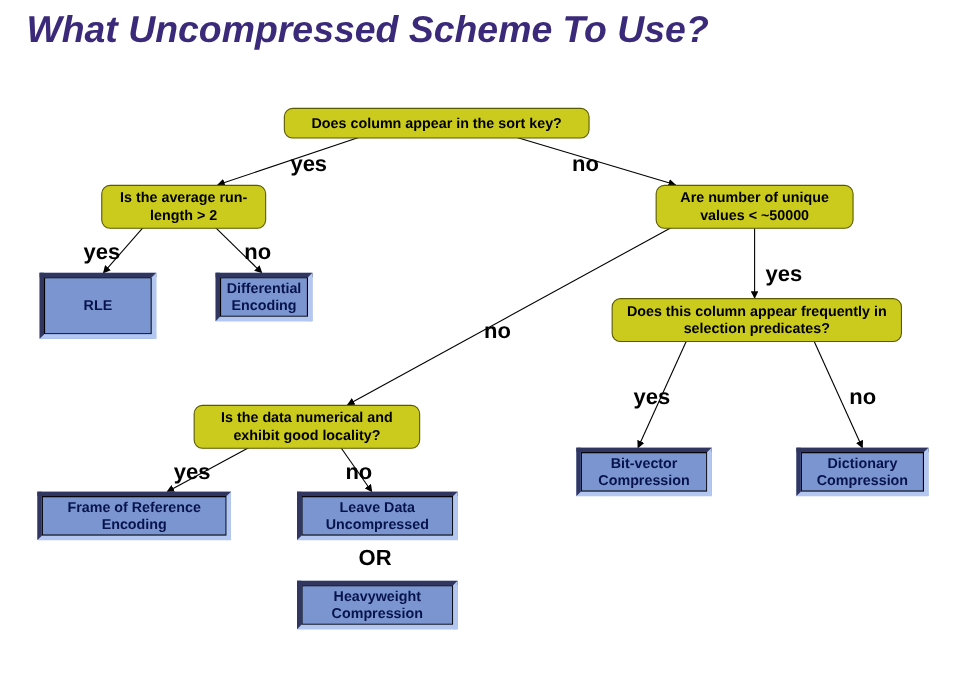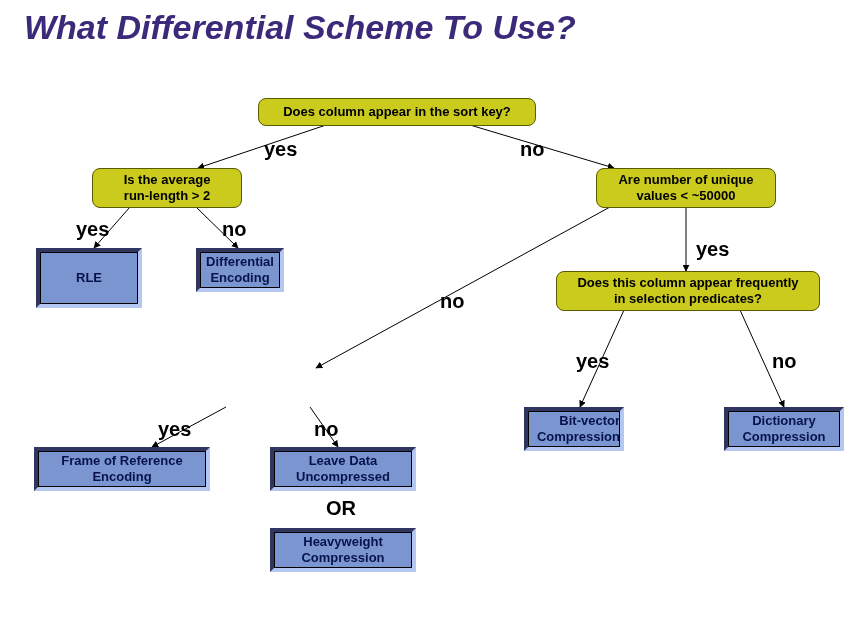--- a/index.html
+++ b/index.html
@@ -1,29 +1,29 @@
 <!DOCTYPE html>
 <html><head>
 <meta charset="utf-8">
 <style>
   html,body{margin:0;padding:0;width:868px;height:626px;font-family:Arial,Helvetica,sans-serif;background:#fff;}
   .title{position:absolute;left:24px;top:8px;font-size:34px;font-weight:bold;font-style:italic;color:#3b2a7a;}
   .canvas{position:absolute;left:0;top:0;width:868px;height:626px;}
   .node{position:absolute;display:flex;align-items:center;justify-content:center;text-align:center;font-weight:bold;color:#000;box-sizing:border-box;}
-  .decision{background:#cbcb1e;border:1px solid #5a5a00;border-radius:8px;font-size:13px;padding:4px 20px;line-height:1.25;}
+  .decision{background:#cbcb1e;border:1px solid #5a5a00;border-radius:8px;font-size:13px;padding:4px 6px;line-height:1.25;}
   .leaf{background:#7a95d0;color:#08134c;border-top:4px solid #30365f;border-left:4px solid #30365f;border-right:4px solid #b3c7f0;border-bottom:4px solid #b3c7f0;font-size:13px;line-height:1.25;box-shadow:inset 0 0 0 1px #000;}
   .edge-label{position:absolute;font-size:20px;font-weight:bold;color:#000;}
   .or-label{position:absolute;font-size:20px;font-weight:bold;color:#000;}
   svg{position:absolute;left:0;top:0;}
   .arrow{stroke:#000;stroke-width:1;fill:none;marker-end:url(#ah);}
 </style>
 </head>
 <body>
 
-<div class="title">What Differential Scheme To Use?</div>
+<div class="title">What Uncompressed Scheme To Use?</div>
 
 <div class="canvas">
 
   <svg width="868" height="626">
     <defs>
       <marker id="ah" viewBox="0 0 10 10" refX="9" refY="5" markerWidth="7" markerHeight="7" orient="auto-start-reverse">
         <path d="M0,0 L10,5 L0,10 z" fill="#000"></path>
       </marker>
     </defs>
     <line class="arrow" x1="326" y1="125" x2="198" y2="168"></line>
@@ -35,27 +35,28 @@
     <line class="arrow" x1="624" y1="310" x2="580" y2="407"></line>
     <line class="arrow" x1="740" y1="310" x2="784" y2="407"></line>
     <line class="arrow" x1="226" y1="407" x2="152" y2="447"></line>
     <line class="arrow" x1="310" y1="407" x2="338" y2="447"></line>
   </svg>
 
   <div class="node decision" style="left:258px;top:98px;width:278px;height:28px;">Does column appear in the sort key?</div>
   <div class="node decision" style="left:92px;top:168px;width:150px;height:40px;">Is the average run-length &gt; 2</div>
   <div class="node decision" style="left:596px;top:168px;width:180px;height:40px;">Are number of unique values &lt; ~50000</div>
   <div class="node decision" style="left:556px;top:271px;width:264px;height:40px;">Does this column appear frequently in selection predicates?</div>
+  <div class="node decision" style="left:176px;top:368px;width:206px;height:40px;">Is the data numerical and exhibit good locality?</div>
 
   <div class="node leaf" style="left:36px;top:248px;width:106px;height:60px;">RLE</div>
   <div class="node leaf" style="left:196px;top:248px;width:88px;height:44px;">Differential Encoding</div>
   <div class="node leaf" style="left:34px;top:447px;width:176px;height:44px;">Frame of Reference Encoding</div>
   <div class="node leaf" style="left:270px;top:447px;width:146px;height:44px;">Leave Data Uncompressed</div>
   <div class="node leaf" style="left:270px;top:528px;width:146px;height:44px;">Heavyweight Compression</div>
-  <div class="node leaf" style="left:524px;top:407px;width:100px;height:44px;text-align:right;">Bit-vector Compression</div>
+  <div class="node leaf" style="left:524px;top:407px;width:123px;height:44px;">Bit-vector Compression</div>
   <div class="node leaf" style="left:724px;top:407px;width:120px;height:44px;">Dictionary Compression</div>
 
   <div class="edge-label" style="left:264px;top:138px;">yes</div>
   <div class="edge-label" style="left:520px;top:138px;">no</div>
   <div class="edge-label" style="left:76px;top:218px;">yes</div>
   <div class="edge-label" style="left:222px;top:218px;">no</div>
   <div class="edge-label" style="left:696px;top:238px;">yes</div>
   <div class="edge-label" style="left:440px;top:290px;">no</div>
   <div class="edge-label" style="left:576px;top:350px;">yes</div>
   <div class="edge-label" style="left:772px;top:350px;">no</div>

